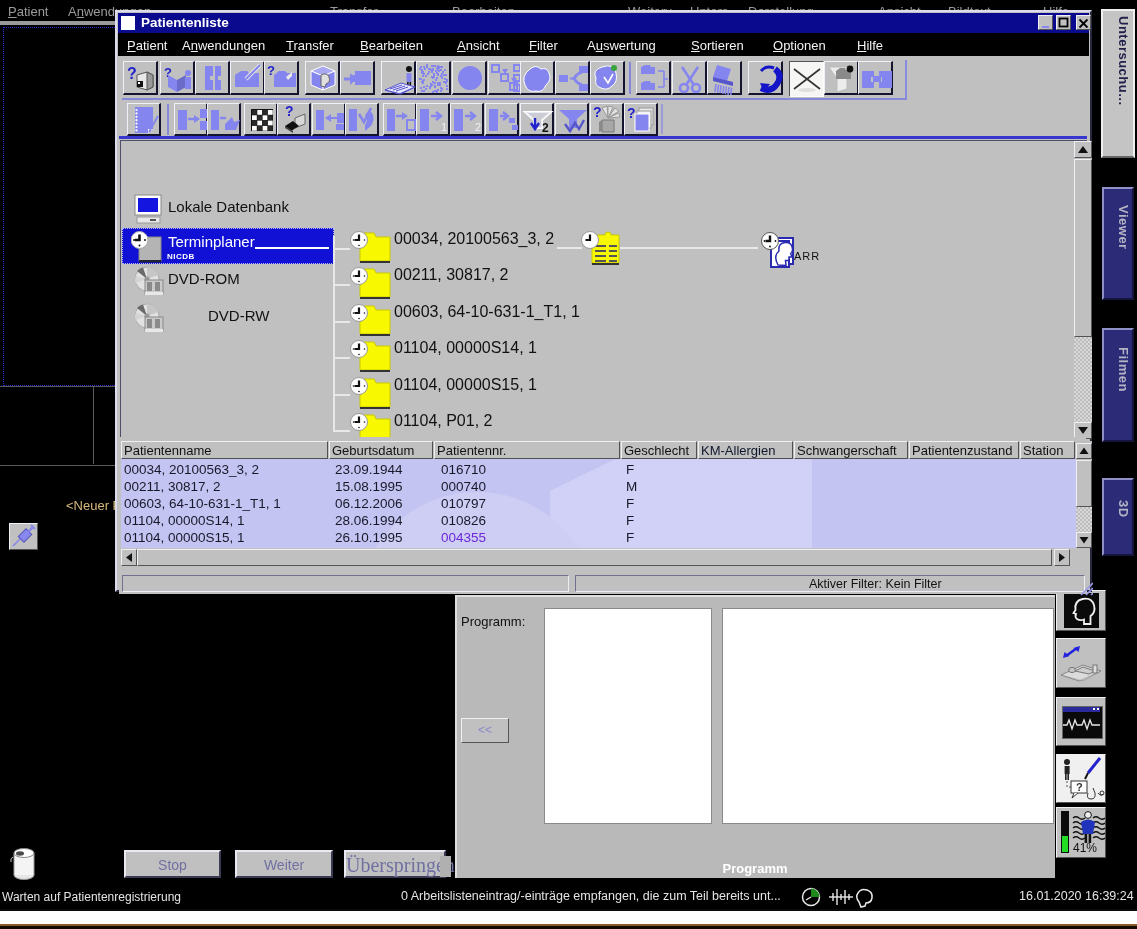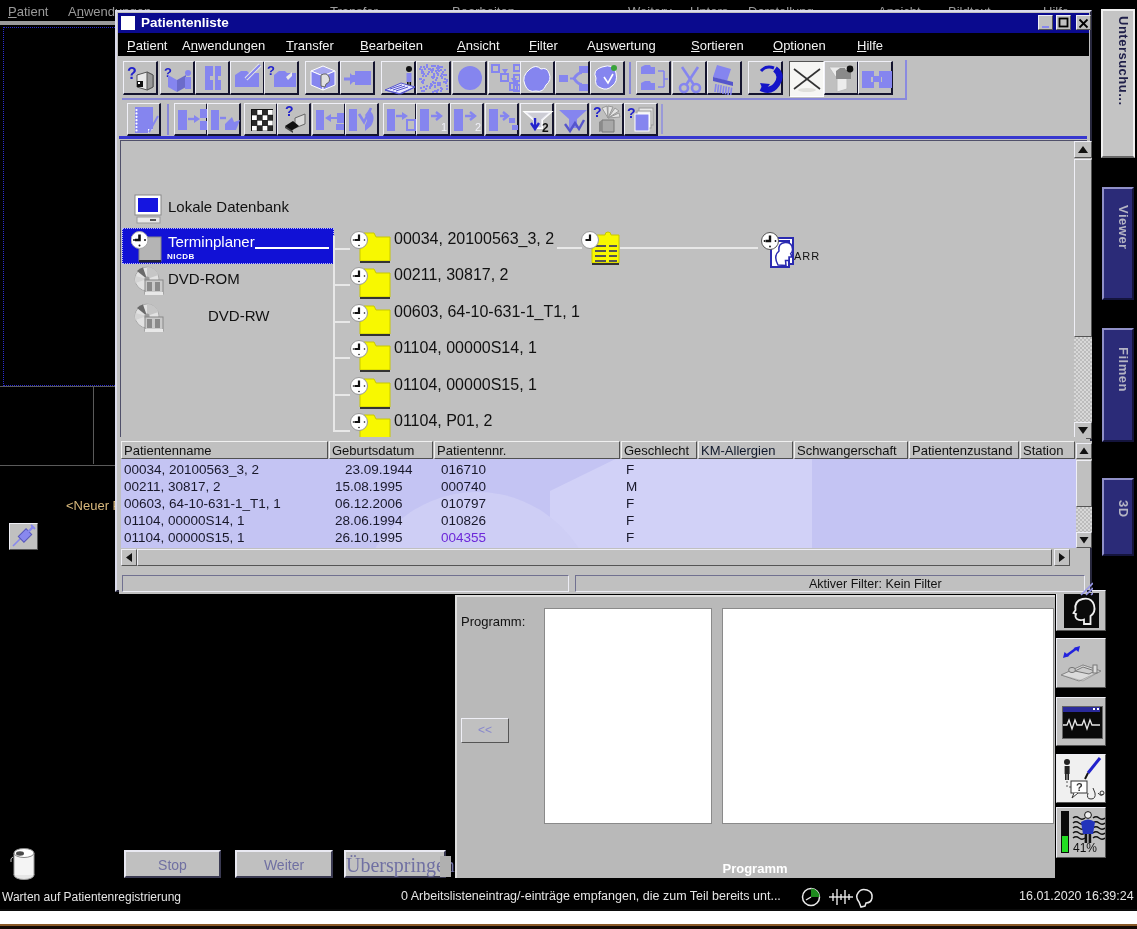--- a/index.html
+++ b/index.html
@@ -821,21 +821,21 @@
     <div class="abs" style="left:680px;top:431px;color:#111;font-size:13px;white-space:nowrap;overflow:hidden;width:109px;">Schwangerschaft</div>
     <div class="abs" style="left:792px;top:429px;width:110px;height:18px;border-top:1px solid #f0f0f0;border-left:1px solid #f0f0f0;border-right:1px solid #505050;border-bottom:1px solid #505050;box-sizing:border-box;background:#c0c0c0;"></div>
     <div class="abs" style="left:795px;top:431px;color:#111;font-size:13px;white-space:nowrap;overflow:hidden;width:105px;">Patientenzustand</div>
     <div class="abs" style="left:903px;top:429px;width:55px;height:18px;border-top:1px solid #f0f0f0;border-left:1px solid #f0f0f0;border-right:1px solid #505050;border-bottom:1px solid #505050;box-sizing:border-box;background:#c0c0c0;"></div>
     <div class="abs" style="left:906px;top:431px;color:#111;font-size:13px;white-space:nowrap;overflow:hidden;width:50px;">Station</div>
     <div class="abs" style="left:4px;top:447px;width:955px;height:89px;background:#c4c4f3;overflow:hidden;">
       <div class="abs" style="left:429px;top:0px;width:262px;height:89px;background:#d1d1f7;clip-path:polygon(0 100%,0 36%,25% 0,100% 0,100% 100%);"></div>
       <div class="abs" style="left:236px;top:33px;width:240px;height:240px;border-radius:50%;background:#cecef5;"></div>
     </div>
     <div class="abs" style="left:7px;top:450px;color:#18182a;font-size:13.5px;white-space:nowrap;">00034, 20100563_3, 2</div>
-    <div class="abs" style="left:228px;top:450px;color:#18182a;font-size:13.5px;">23.09.1944</div>
+    <div class="abs" style="left:218px;top:450px;color:#18182a;font-size:13.5px;">23.09.1944</div>
     <div class="abs" style="left:324px;top:450px;color:#18182a;font-size:13.5px;">016710</div>
     <div class="abs" style="left:509px;top:450px;color:#18182a;font-size:13.5px;">F</div>
     <div class="abs" style="left:7px;top:467px;color:#18182a;font-size:13.5px;white-space:nowrap;">00211, 30817, 2</div>
     <div class="abs" style="left:218px;top:467px;color:#18182a;font-size:13.5px;">15.08.1995</div>
     <div class="abs" style="left:324px;top:467px;color:#18182a;font-size:13.5px;">000740</div>
     <div class="abs" style="left:509px;top:467px;color:#18182a;font-size:13.5px;">M</div>
     <div class="abs" style="left:7px;top:484px;color:#18182a;font-size:13.5px;white-space:nowrap;">00603, 64-10-631-1_T1, 1</div>
     <div class="abs" style="left:218px;top:484px;color:#18182a;font-size:13.5px;">06.12.2006</div>
     <div class="abs" style="left:324px;top:484px;color:#18182a;font-size:13.5px;">010797</div>
     <div class="abs" style="left:509px;top:484px;color:#18182a;font-size:13.5px;">F</div>

